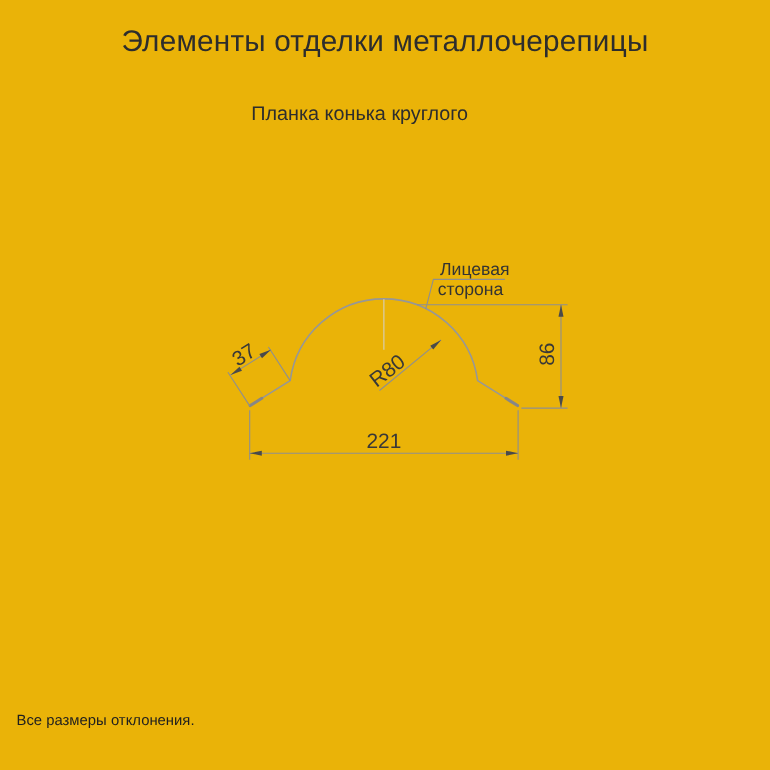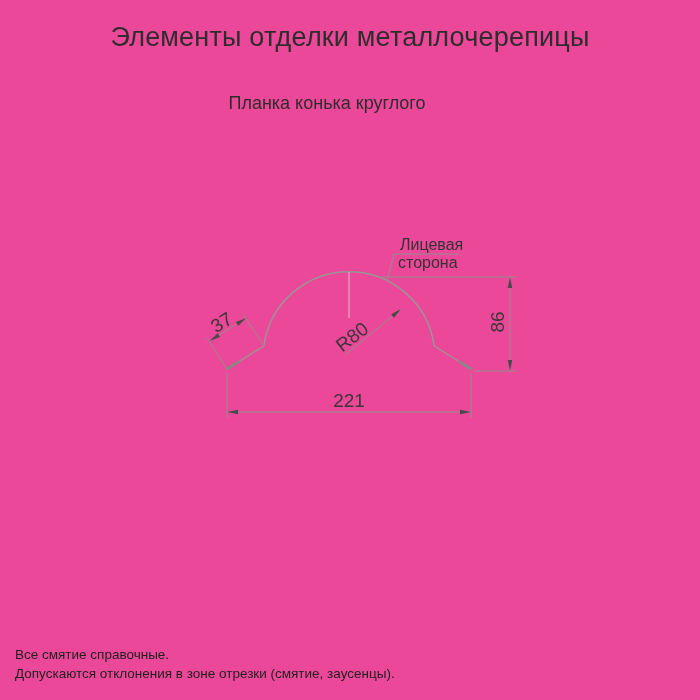--- a/index.html
+++ b/index.html
@@ -1,20 +1,20 @@
 <!DOCTYPE html>
 <html><head>
 <meta charset="utf-8">
 <style>
   html, body { margin: 0; padding: 0; background: #ffffff; }
   .page {
     position: relative;
     width: 700px;
     height: 700px;
-    background: #ec4899;
+    background: #eab308;
     font-family: "Liberation Sans", sans-serif;
     overflow: hidden;
   }
   .title {
     position: absolute;
     top: 22px;
     left: 0;
     width: 700px;
     text-align: center;
     font-size: 27px;
@@ -115,17 +115,16 @@
       <path class="dimline" d="M 227 373 L 227 418"></path>
       <path class="dimline" d="M 471 373 L 471 418"></path>
       <path class="dimline" d="M 227 412 L 471 412"></path>
       <polygon class="arrow" points="227,412 238,409.7 238,414.3"></polygon>
       <polygon class="arrow" points="471,412 460,409.7 460,414.3"></polygon>
       <text class="dim-text" x="349" y="407" text-anchor="middle">221</text>
     </g>
   </svg>
 
   <div class="notes">
-    <div>Все смятие справочные.</div>
-    <div>Допускаются отклонения в зоне отрезки (смятие, заусенцы).</div>
+    <div>Все размеры отклонения.</div>
   </div>
 
 </div>
 
 </body></html>

